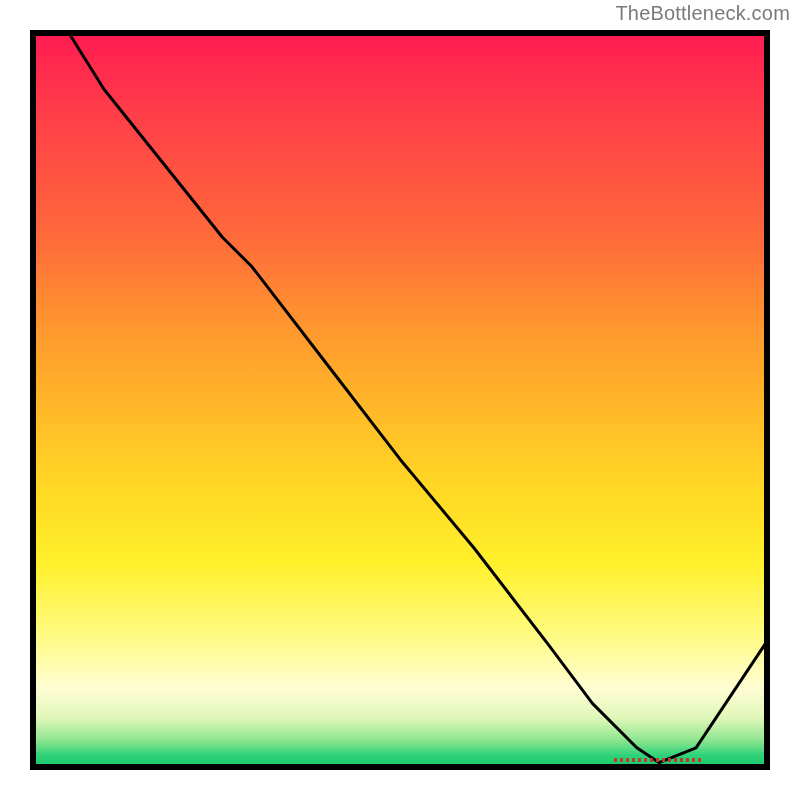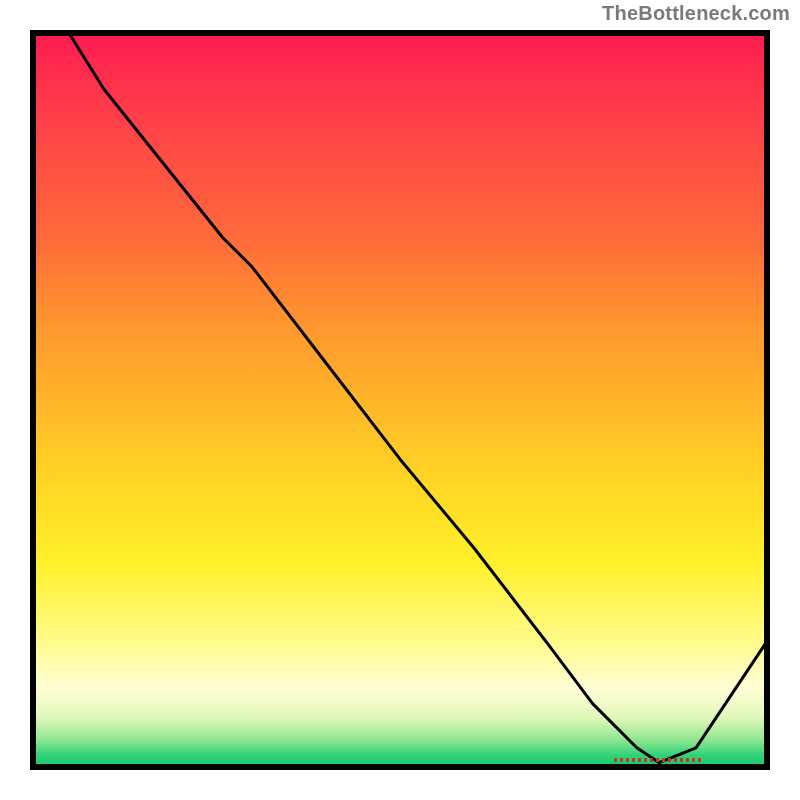--- a/index.html
+++ b/index.html
@@ -14,21 +14,21 @@
     position: relative;
     width: 800px;
     height: 800px;
   }
   .watermark {
     position: absolute;
     top: 2px;
     right: 10px;
     font-family: Arial, Helvetica, sans-serif;
     font-size: 20px;
-    font-weight: bold;
+    font-weight: normal;
     color: #7a7a7a;
     letter-spacing: 0.2px;
     user-select: none;
     margin-left: 40px;
   }
   .chart-frame {
     position: absolute;
     top: 30px;
     left: 30px;
     width: 740px;

